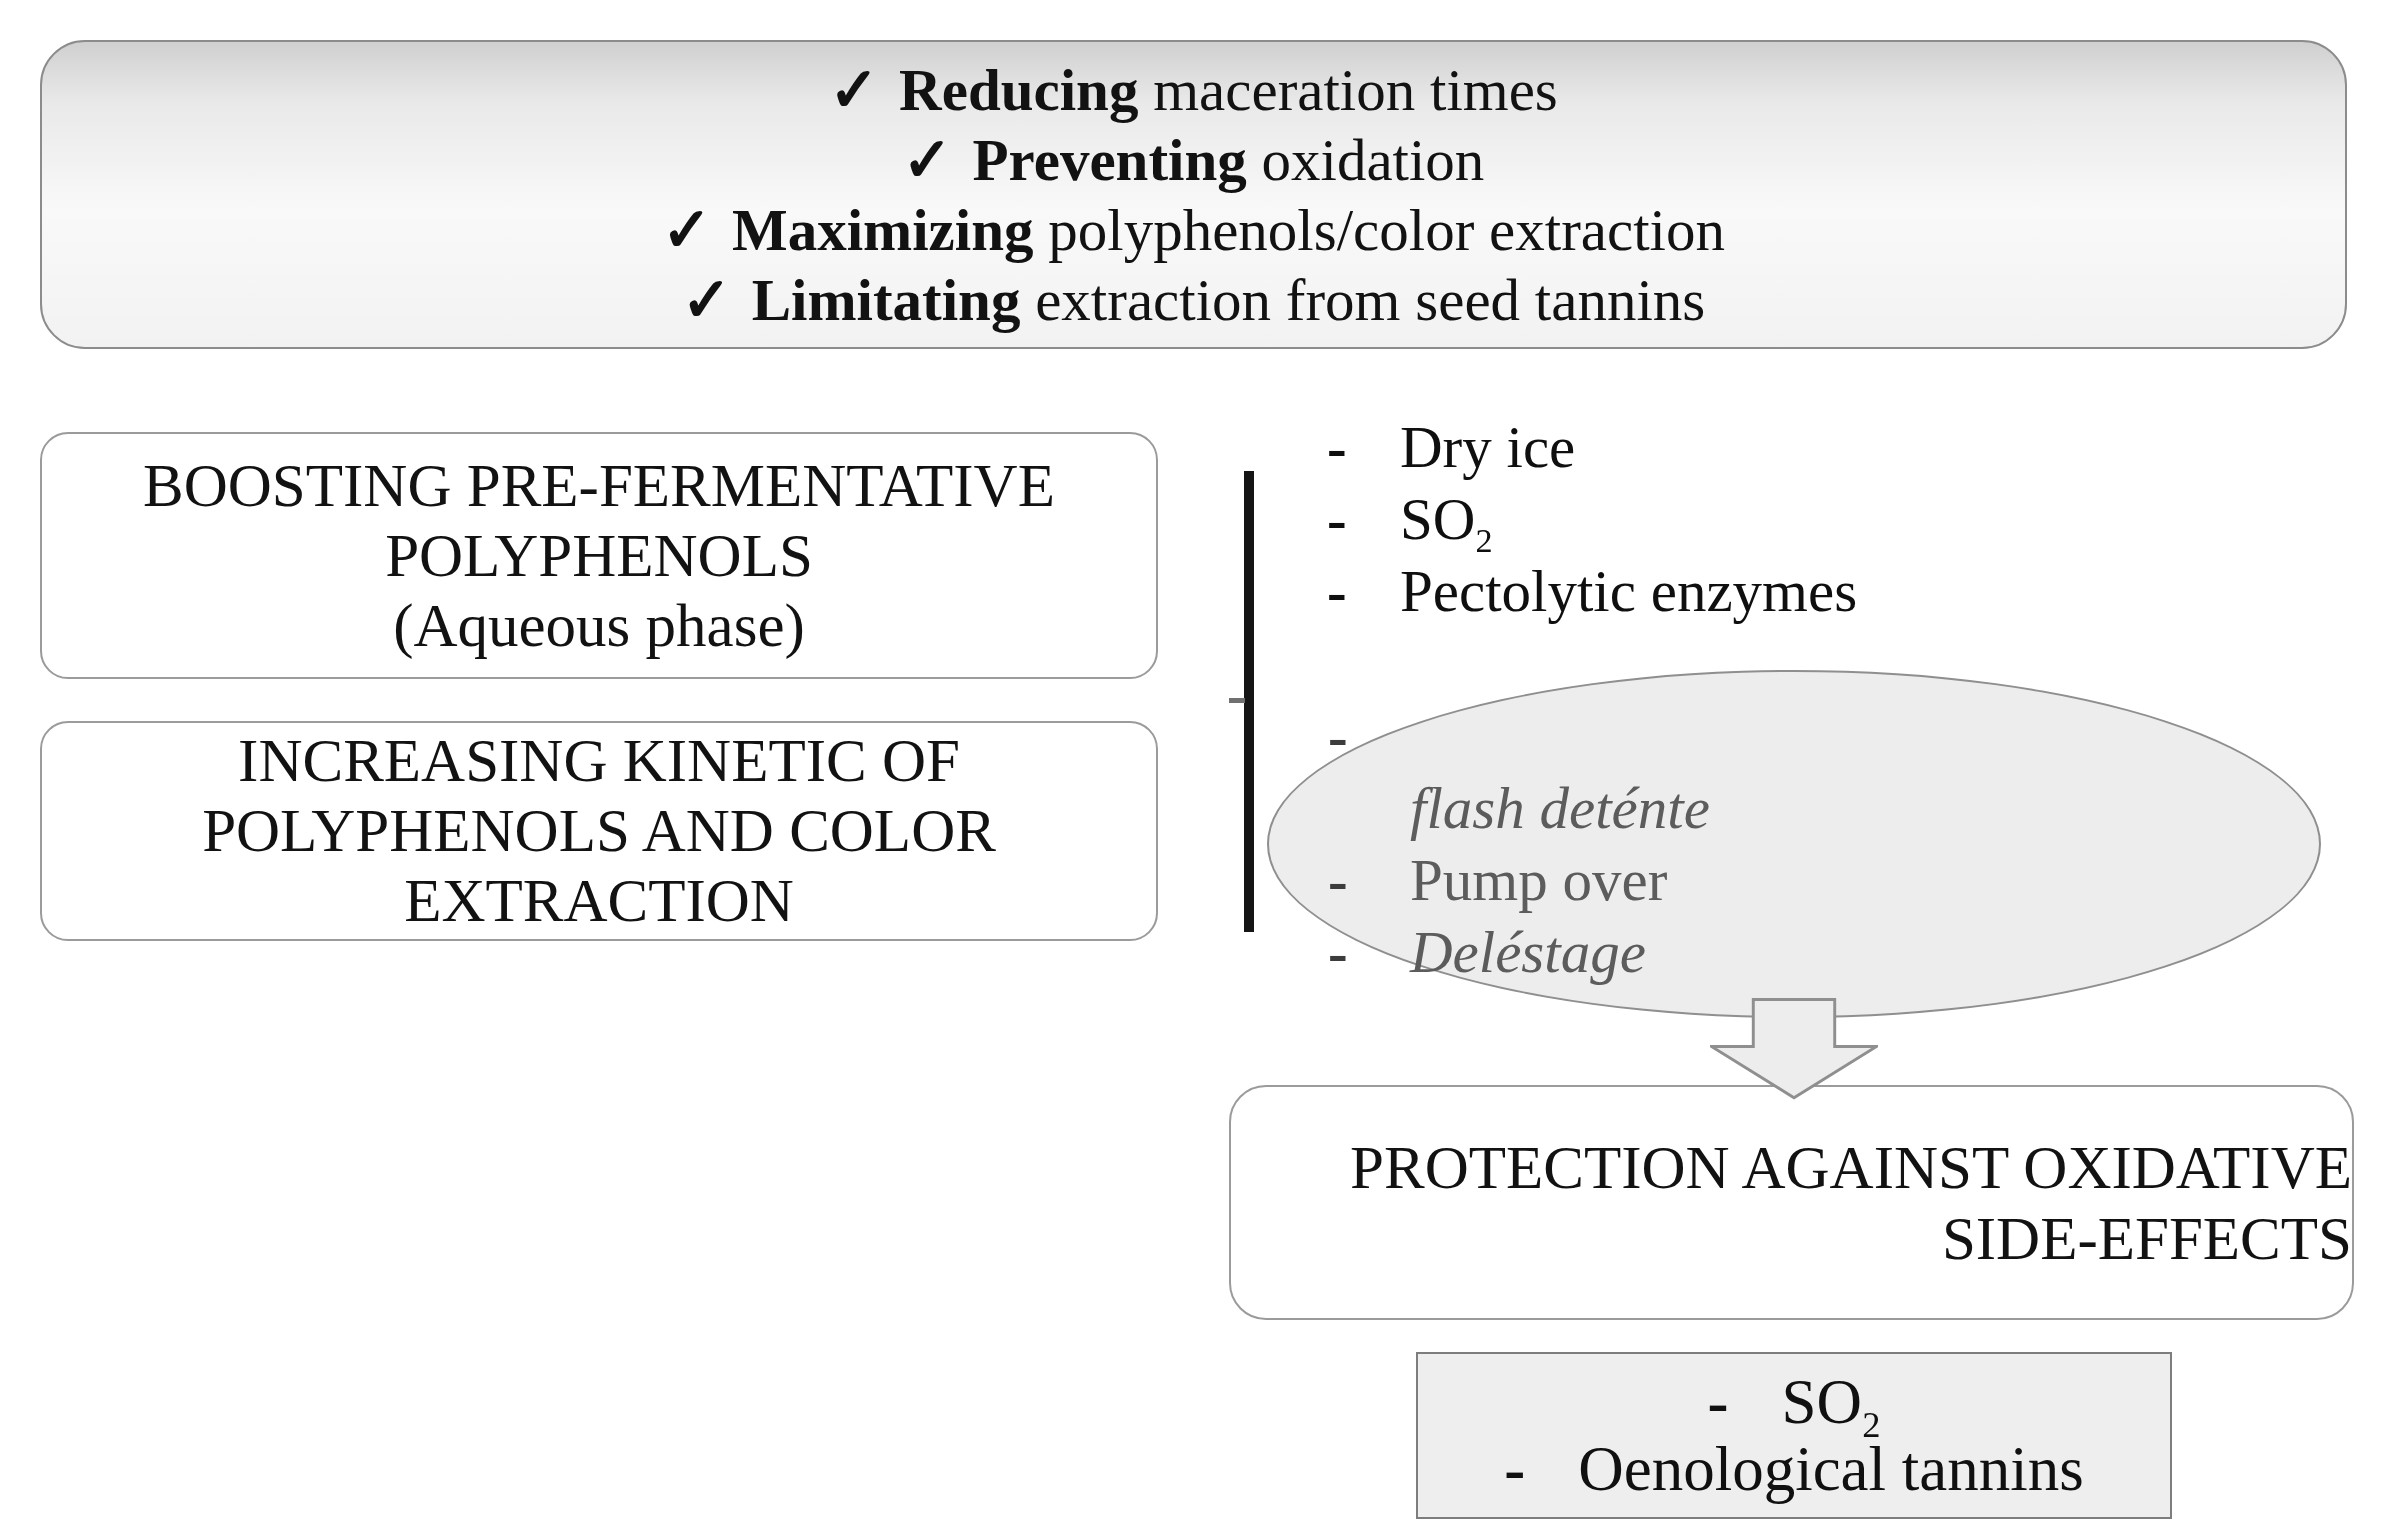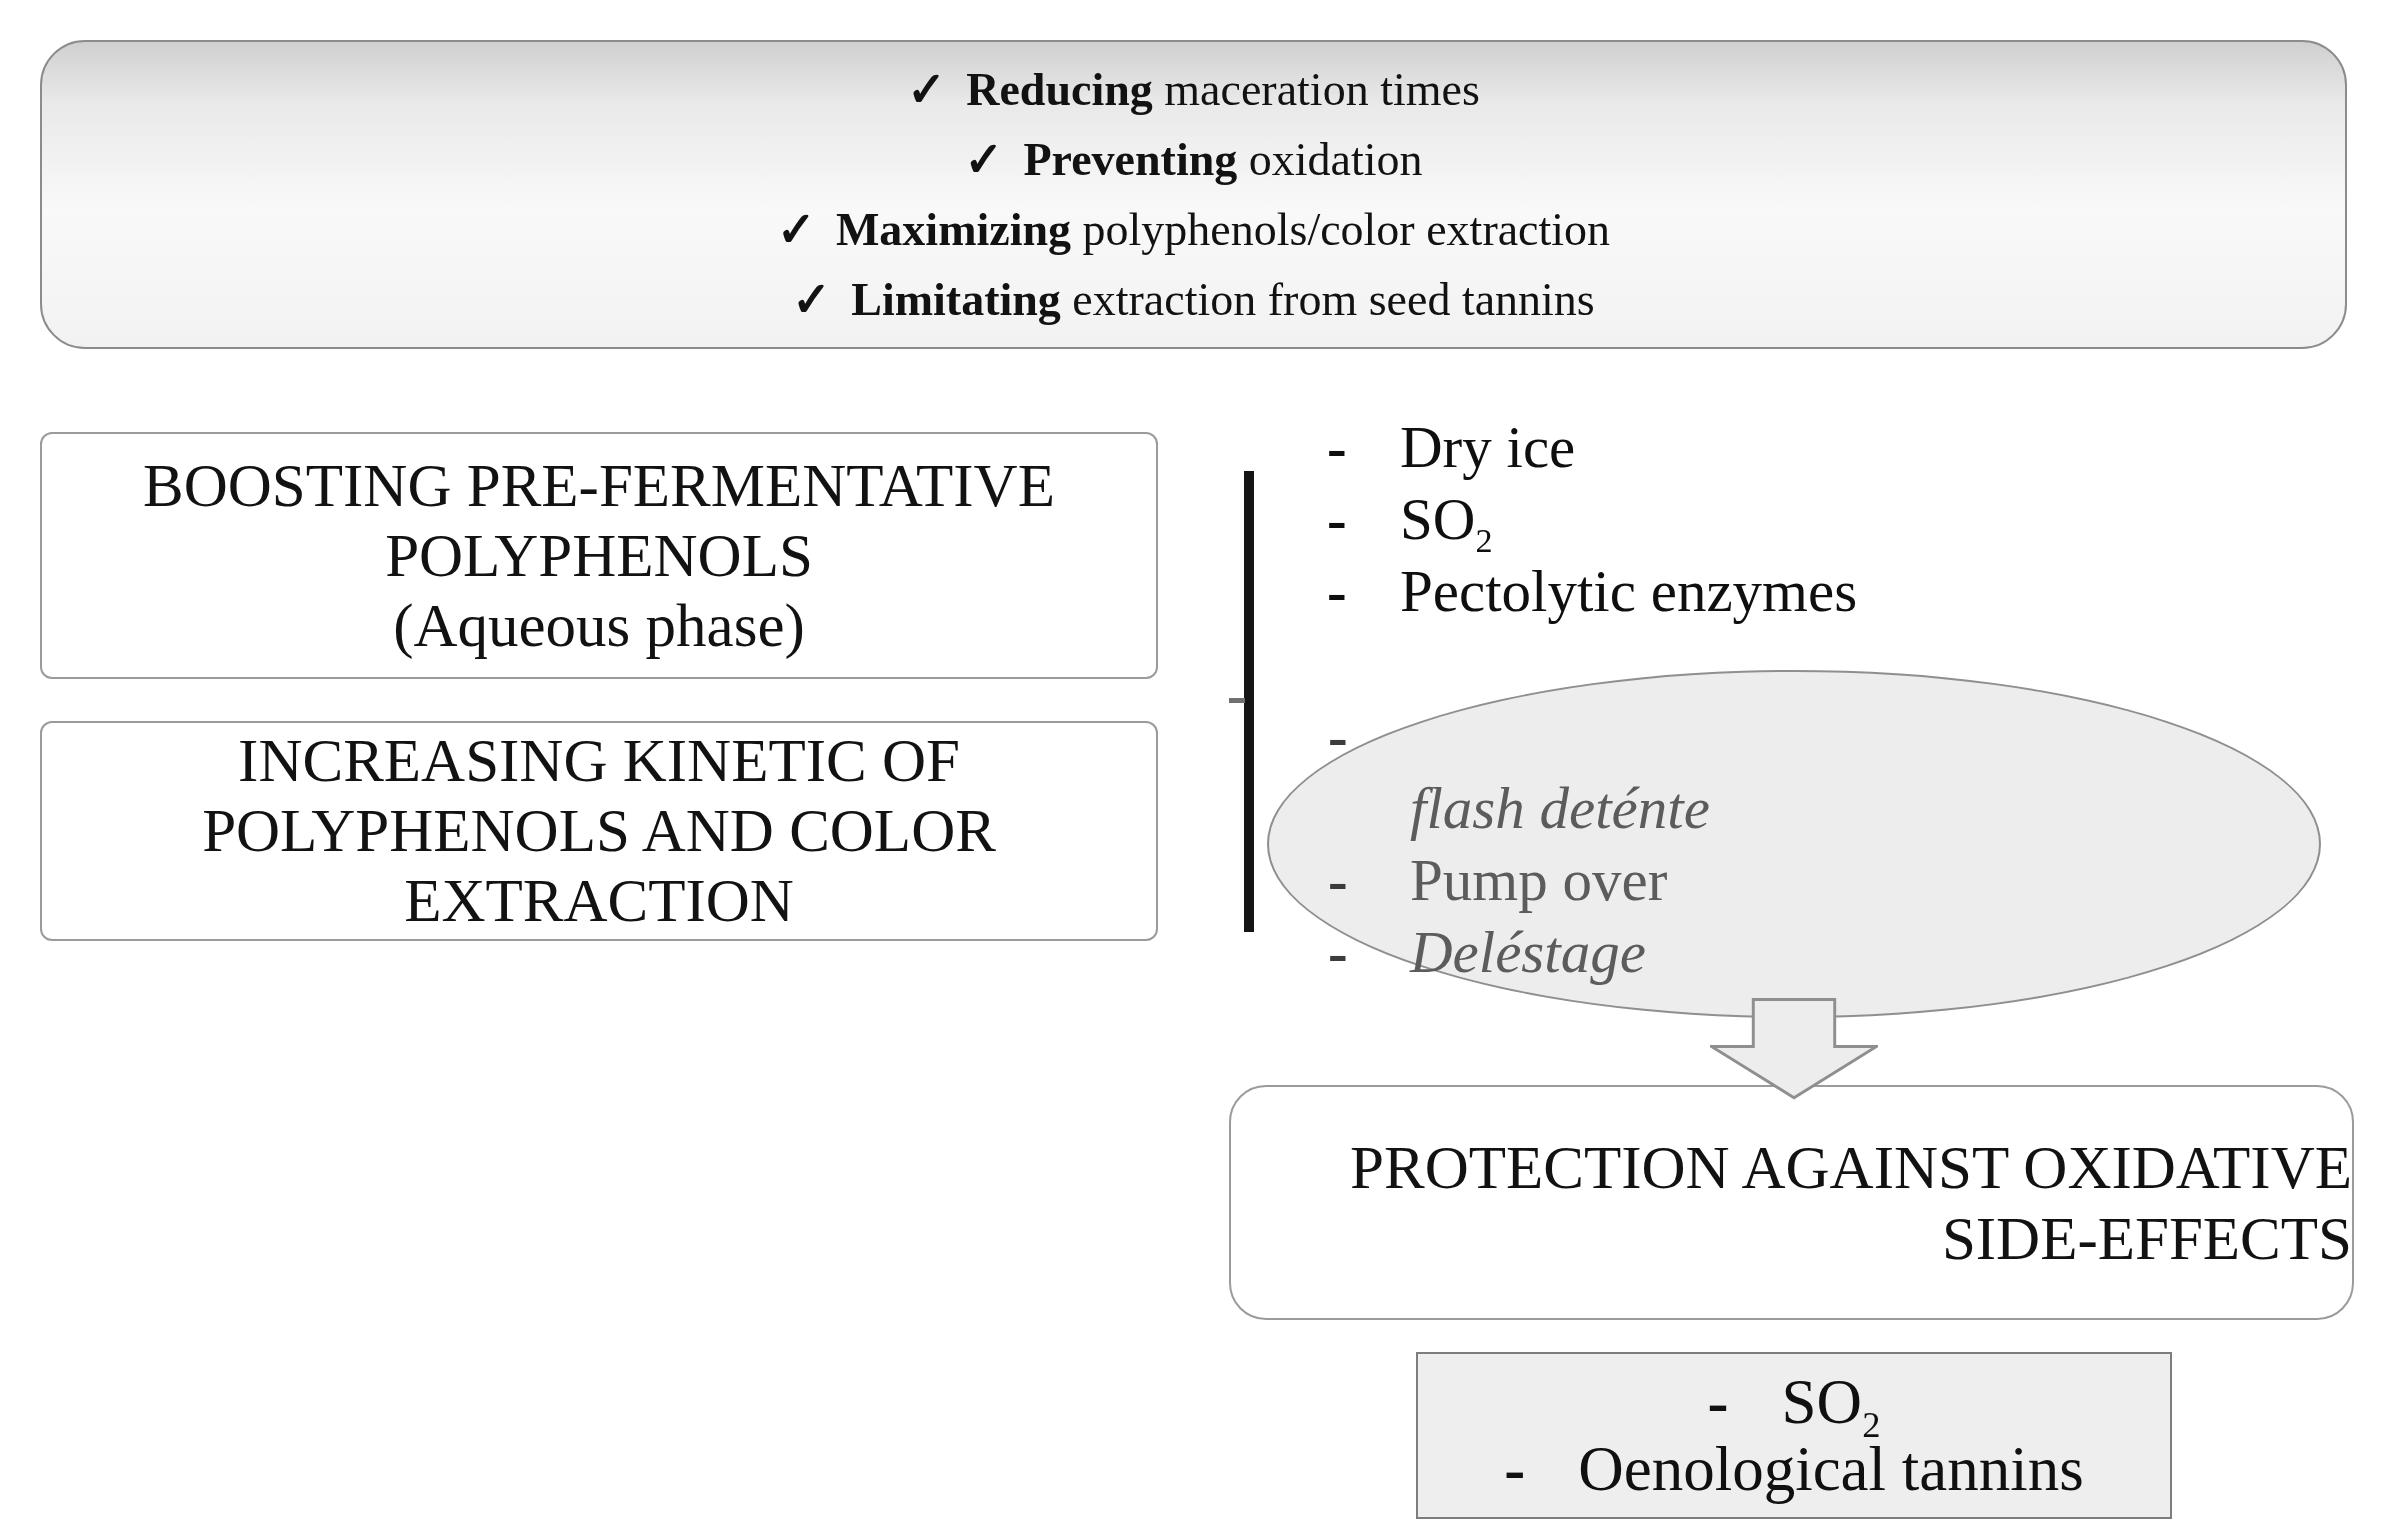--- a/index.html
+++ b/index.html
@@ -14,28 +14,28 @@
   }
   
   .goals-box{
     position:absolute;left:40px;top:40px;width:2307px;height:309px;
     border:2.2px solid #8c8c8c;border-radius:45px;
     background:linear-gradient(180deg,#d0d0d0 0%,#e9e9e9 20%,#f9f9f9 55%,#f2f2f2 100%);
     display:flex;flex-direction:column;justify-content:center;align-items:center;
     box-sizing:border-box;
   }
   .check-line{
-    font-size:46px;line-height:70px;white-space:pre;
+    font-size:59px;line-height:70px;white-space:pre;
   }
   .check-line b{font-weight:bold;}
   .check{display:inline-block;margin-right:20.5px;font-weight:bold;transform:scaleY(1.05);}
   
   .round-box{
     position:absolute;left:40px;width:1118px;
-    background:#ffffff;border:2.2px solid #9b9b9b;border-radius:12px;
+    background:#ffffff;border:2.2px solid #9b9b9b;border-radius:28px;
     display:flex;flex-direction:column;justify-content:center;align-items:center;
     text-align:center;font-size:61px;line-height:70px;
     box-sizing:border-box;
   }
   .box-boosting{top:432px;height:247px;}
   .box-increasing{top:721px;height:220px;}
   
   .vline{position:absolute;left:1244px;top:471px;width:9.5px;height:461px;background:#151515;z-index:1;}
   .vtick{position:absolute;left:1229px;top:698px;width:16px;height:5.1px;background:#707070;z-index:1;}
   

